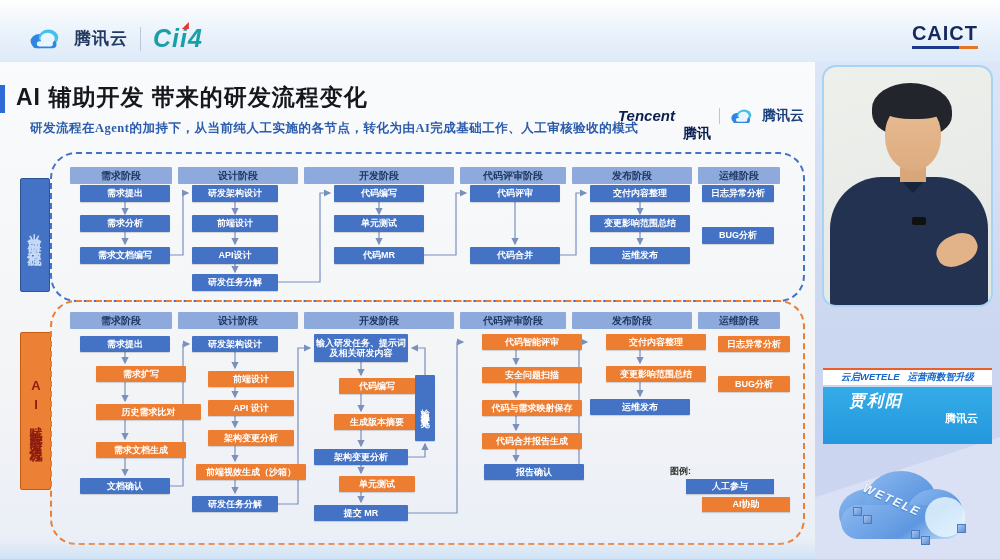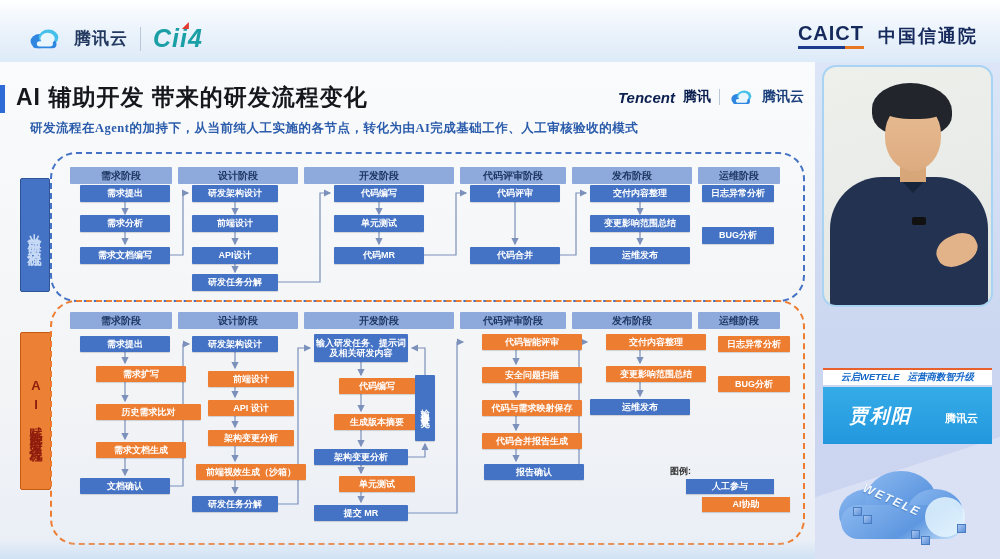--- a/index.html
+++ b/index.html
@@ -22,21 +22,21 @@
            border-bottom:3px solid; border-image:linear-gradient(90deg,#1b3a8c 70%,#e87722 70%) 1; padding-bottom:1px; }
   .caict-cn { font-size:18px; font-weight:700; color:#16295c; letter-spacing:2px; }
 
   
   .title-bar { position:absolute; left:0; top:85px; width:5px; height:28px; background:#2e6bd6; }
   .page-title { position:absolute; left:16px; top:82px; font-size:23px; font-weight:900; color:#15171c; letter-spacing:1px; }
   .subtitle { position:absolute; left:30px; top:120px; width:780px; font-family:"Liberation Serif", serif;
               font-weight:700; font-size:12.5px; color:#2b5cab; letter-spacing:.5px; }
   .title-logos { position:absolute; left:618px; top:88px; display:flex; align-items:center; gap:8px; }
   .tencent-en { font-size:15px; font-weight:900; font-style:italic; color:#0a1e4f; }
-  .tencent-cn { font-size:14px; font-weight:900; color:#0a1e4f; }
+  .tencent-cn { font-size:14px; font-weight:900; color:#0a1e4f;margin-top:37px; }
   .tl-div { width:1px; height:16px; background:#b9c7d8; }
   .tl-cloudtxt { font-size:14px; font-weight:700; color:#1b3f7a; }
 
   
   .chart { position:absolute; width:755px; }
   .chart.current { left:50px; top:152px; height:150px; border:2px dashed #4472c4; border-radius:26px; }
   .chart.ai      { left:50px; top:300px; height:245px; border:2px dashed #ed7d31; border-radius:26px; }
   .overlay { position:absolute; left:0; top:0; pointer-events:none; }
   .phase { position:absolute; height:17px; line-height:17px; background:#8ea9db; color:#1f3864;
            font-size:10px; font-weight:700; text-align:center; border-radius:1px; }
@@ -76,21 +76,21 @@
   .collar { position:absolute; left:76px; top:112px; width:26px; height:14px; background:#16243c;
             clip-path:polygon(0 0,100% 0,50% 100%); }
   .hand { position:absolute; left:112px; top:168px; width:42px; height:30px; background:#e2b389;
           border-radius:45%; transform:rotate(-25deg); }
   .mic { position:absolute; left:88px; top:150px; width:14px; height:8px; background:#111; border-radius:2px; }
 
   .banner { position:absolute; left:8px; top:306px; width:169px; height:17px; background:#ffffff;
             border-top:2px solid #e8602c; display:flex; align-items:center; justify-content:center; gap:8px; }
   .banner span { font-size:9.5px; font-weight:900; font-style:italic; color:#1568c8; white-space:nowrap; }
   .namecard { position:absolute; left:8px; top:325px; width:169px; height:57px; background:linear-gradient(180deg,#35ace8,#2397dd); }
-  .speaker-name { position:absolute; left:26px; top:16px; font-size:19px; font-weight:900; font-style:italic;
+  .speaker-name { position:absolute; left:26px; top:4px; font-size:16px; font-weight:900; font-style:italic;
                   color:#fff; letter-spacing:2px;font-family:Liberation Mono, monospace; }
   .speaker-org { position:absolute; right:14px; top:24px; font-size:11px; font-weight:900; color:#fff; }
 
   .cloud-wrap { position:absolute; left:18px; top:405px; width:150px; height:85px; }
   .cl { position:absolute; background:linear-gradient(145deg,#8cb9f0,#5e97e0 60%,#cfe8fb); border-radius:50%; }
   .cl1 { left:6px; top:22px; width:58px; height:50px; }
   .cl2 { left:32px; top:4px; width:72px; height:62px; }
   .cl3 { left:74px; top:22px; width:56px; height:48px; }
   .cl4 { left:8px; top:38px; width:122px; height:34px; border-radius:18px; }
   .cl-hl { position:absolute; left:92px; top:30px; width:40px; height:40px; background:#e4f4fe; border-radius:50%; opacity:.85; }
@@ -114,21 +114,20 @@
         <rect x="7" y="16" width="27" height="9" rx="4.5" fill="#2f86e0"></rect>
         <ellipse cx="24" cy="14" rx="8" ry="6.5" fill="#eaf6fe"></ellipse>
         <rect x="12" y="17" width="18" height="6" rx="3" fill="#eaf6fe"></rect>
       </svg>
       <span class="tb-cloudtxt">腾讯云</span>
       <div class="tb-div"></div>
       <span class="cii4"><span>Cii4</span><span class="accent"></span></span>
     </div>
     <div class="tb-right">
       <span class="caict">CAICT</span>
-      <span class="caict-cn">中国信通院</span>
     </div>
   </div>
 
   <div class="title-bar"></div>
   <div class="page-title">AI 辅助开发 带来的研发流程变化</div>
   <div class="subtitle">研发流程在Agent的加持下，从当前纯人工实施的各节点，转化为由AI完成基础工作、人工审核验收的模式</div>
   <div class="title-logos">
     <span class="tencent-en">Tencent</span>
     <span class="tencent-cn">腾讯</span>
     <div class="tl-div"></div>

